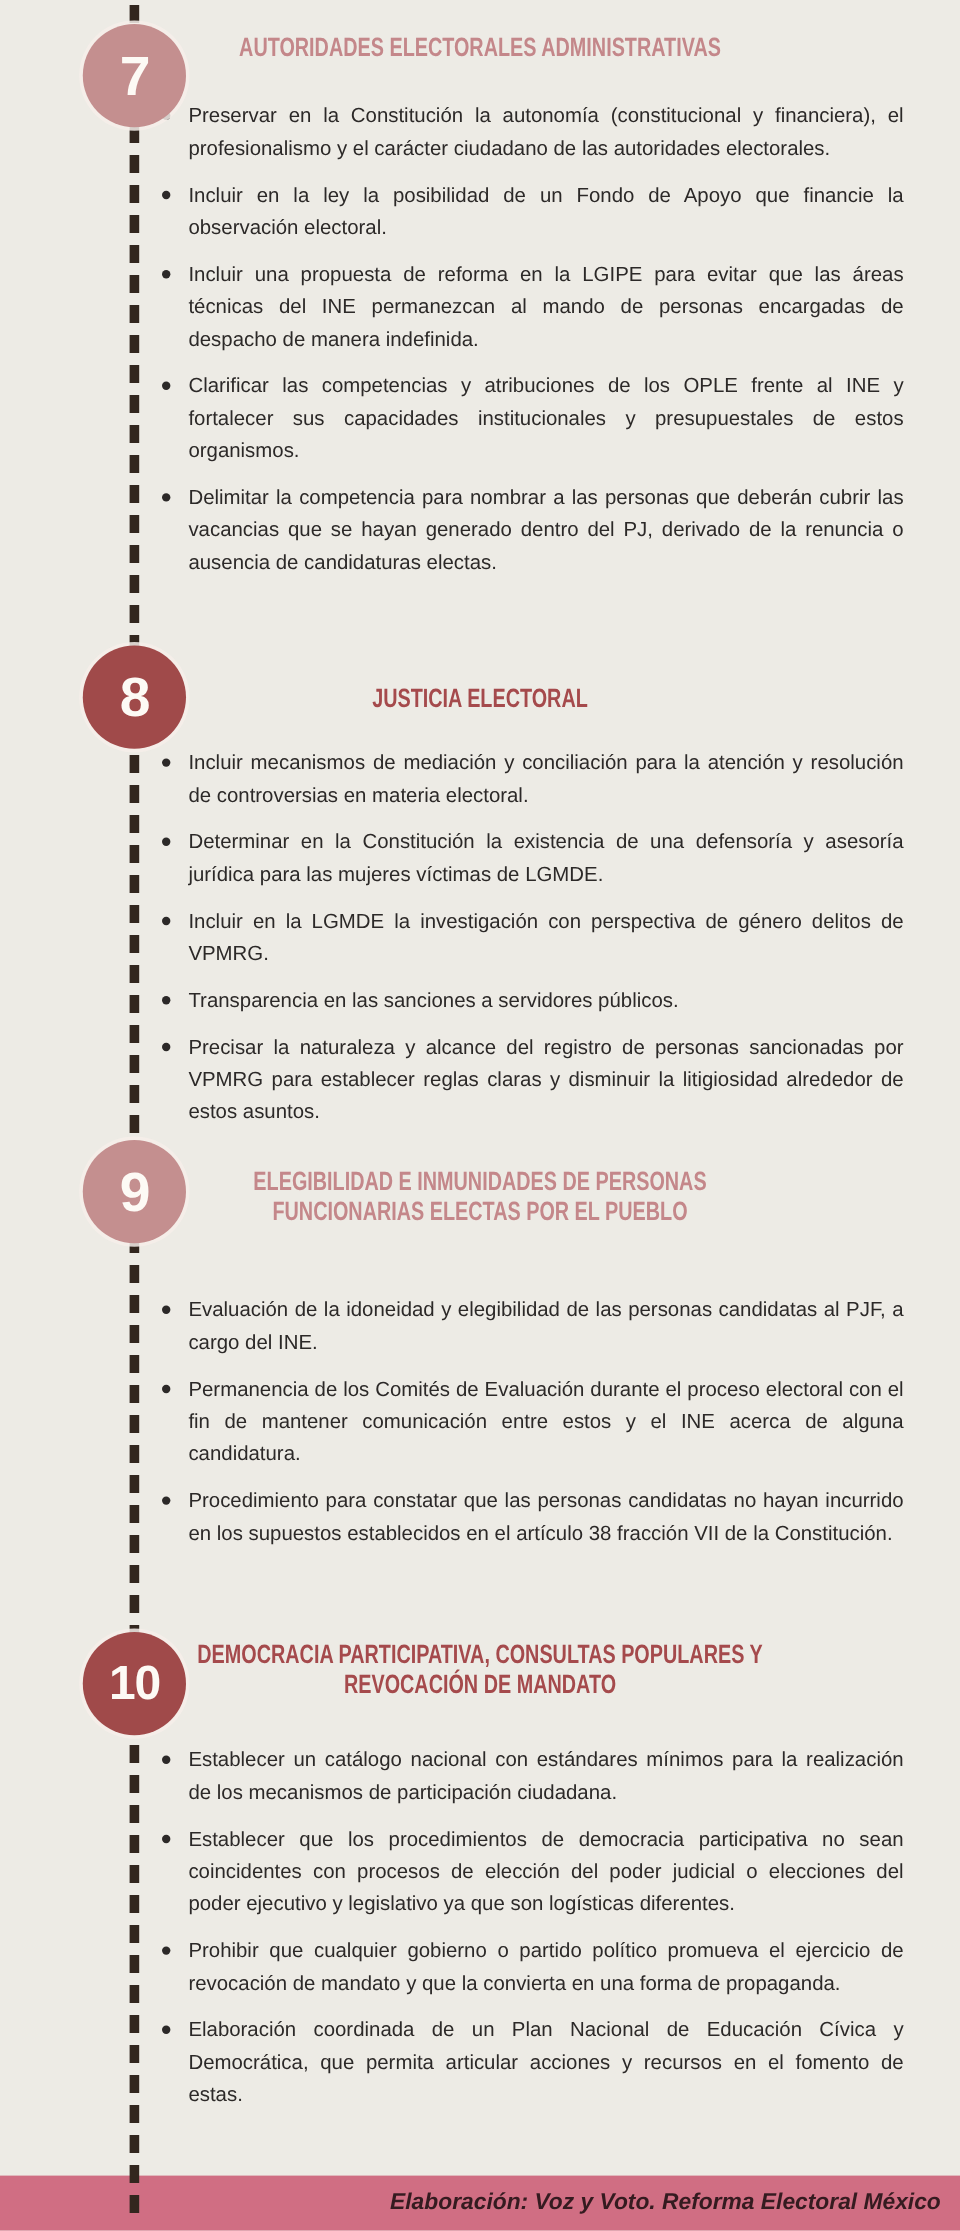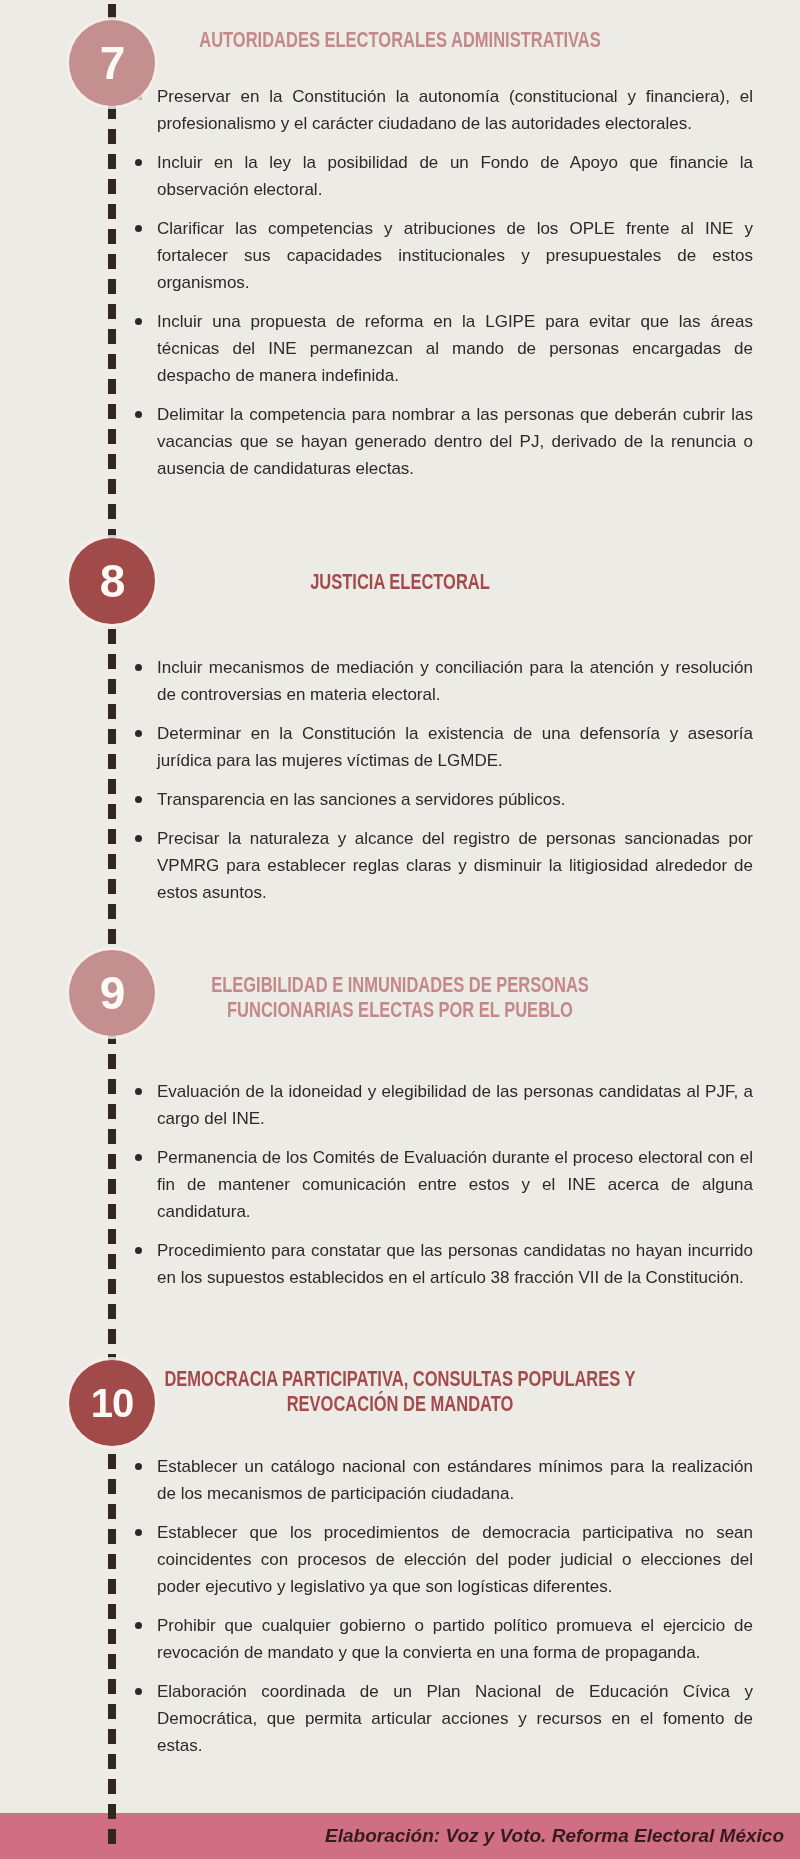--- a/index.html
+++ b/index.html
@@ -127,32 +127,33 @@
 
   <div class="timeline"></div>
 
   <div class="badge badge--rose" style="top:20px">
     <span class="num">7</span>
   </div>
   <h2 class="sec-title sec-title--rose" style="top:27px; margin:0">AUTORIDADES ELECTORALES ADMINISTRATIVAS</h2>
   <ul class="bullets" style="top:71px">
     <li>Preservar en la Constitución la autonomía (constitucional y financiera), el profesionalismo y el carácter ciudadano de las autoridades electorales.</li>
     <li>Incluir en la ley la posibilidad de un Fondo de Apoyo que financie la observación electoral.</li>
+    <li>Incluir una propuesta de reforma en la LGIPE para evitar que las áreas técnicas del INE permanezcan al mando de personas encargadas de despacho de manera indefinida.</li>
     <li>Clarificar las competencias y atribuciones de los OPLE frente al INE y fortalecer sus capacidades institucionales y presupuestales de estos organismos.</li>
-    <li>Incluir una propuesta de reforma en la LGIPE para evitar que las áreas técnicas del INE permanezcan al mando de personas encargadas de despacho de manera indefinida.</li>
     <li>Delimitar la competencia para nombrar a las personas que deberán cubrir las vacancias que se hayan generado dentro del PJ, derivado de la renuncia o ausencia de candidaturas electas.</li>
   </ul>
 
   <div class="badge badge--maroon" style="top:538px">
     <span class="num">8</span>
   </div>
   <h2 class="sec-title sec-title--maroon" style="top:569px; margin:0">JUSTICIA ELECTORAL</h2>
-  <ul class="bullets" style="top:642px">
+  <ul class="bullets" style="top:610px">
     <li>Incluir mecanismos de mediación y conciliación para la atención y resolución de controversias en materia electoral.</li>
     <li>Determinar en la Constitución la existencia de una defensoría y asesoría jurídica para las mujeres víctimas de LGMDE.</li>
+    <li>Incluir en la LGMDE la investigación con perspectiva de género delitos de VPMRG.</li>
     <li>Transparencia en las sanciones a servidores públicos.</li>
     <li>Precisar la naturaleza y alcance del registro de personas sancionadas por VPMRG para establecer reglas claras y disminuir la litigiosidad alrededor de estos asuntos.</li>
   </ul>
 
   <div class="badge badge--rose" style="top:950px">
     <span class="num">9</span>
   </div>
   <h2 class="sec-title sec-title--rose" style="top:972px; margin:0">ELEGIBILIDAD E INMUNIDADES DE PERSONAS
 FUNCIONARIAS ELECTAS POR EL PUEBLO</h2>
   <ul class="bullets" style="top:1066px">

